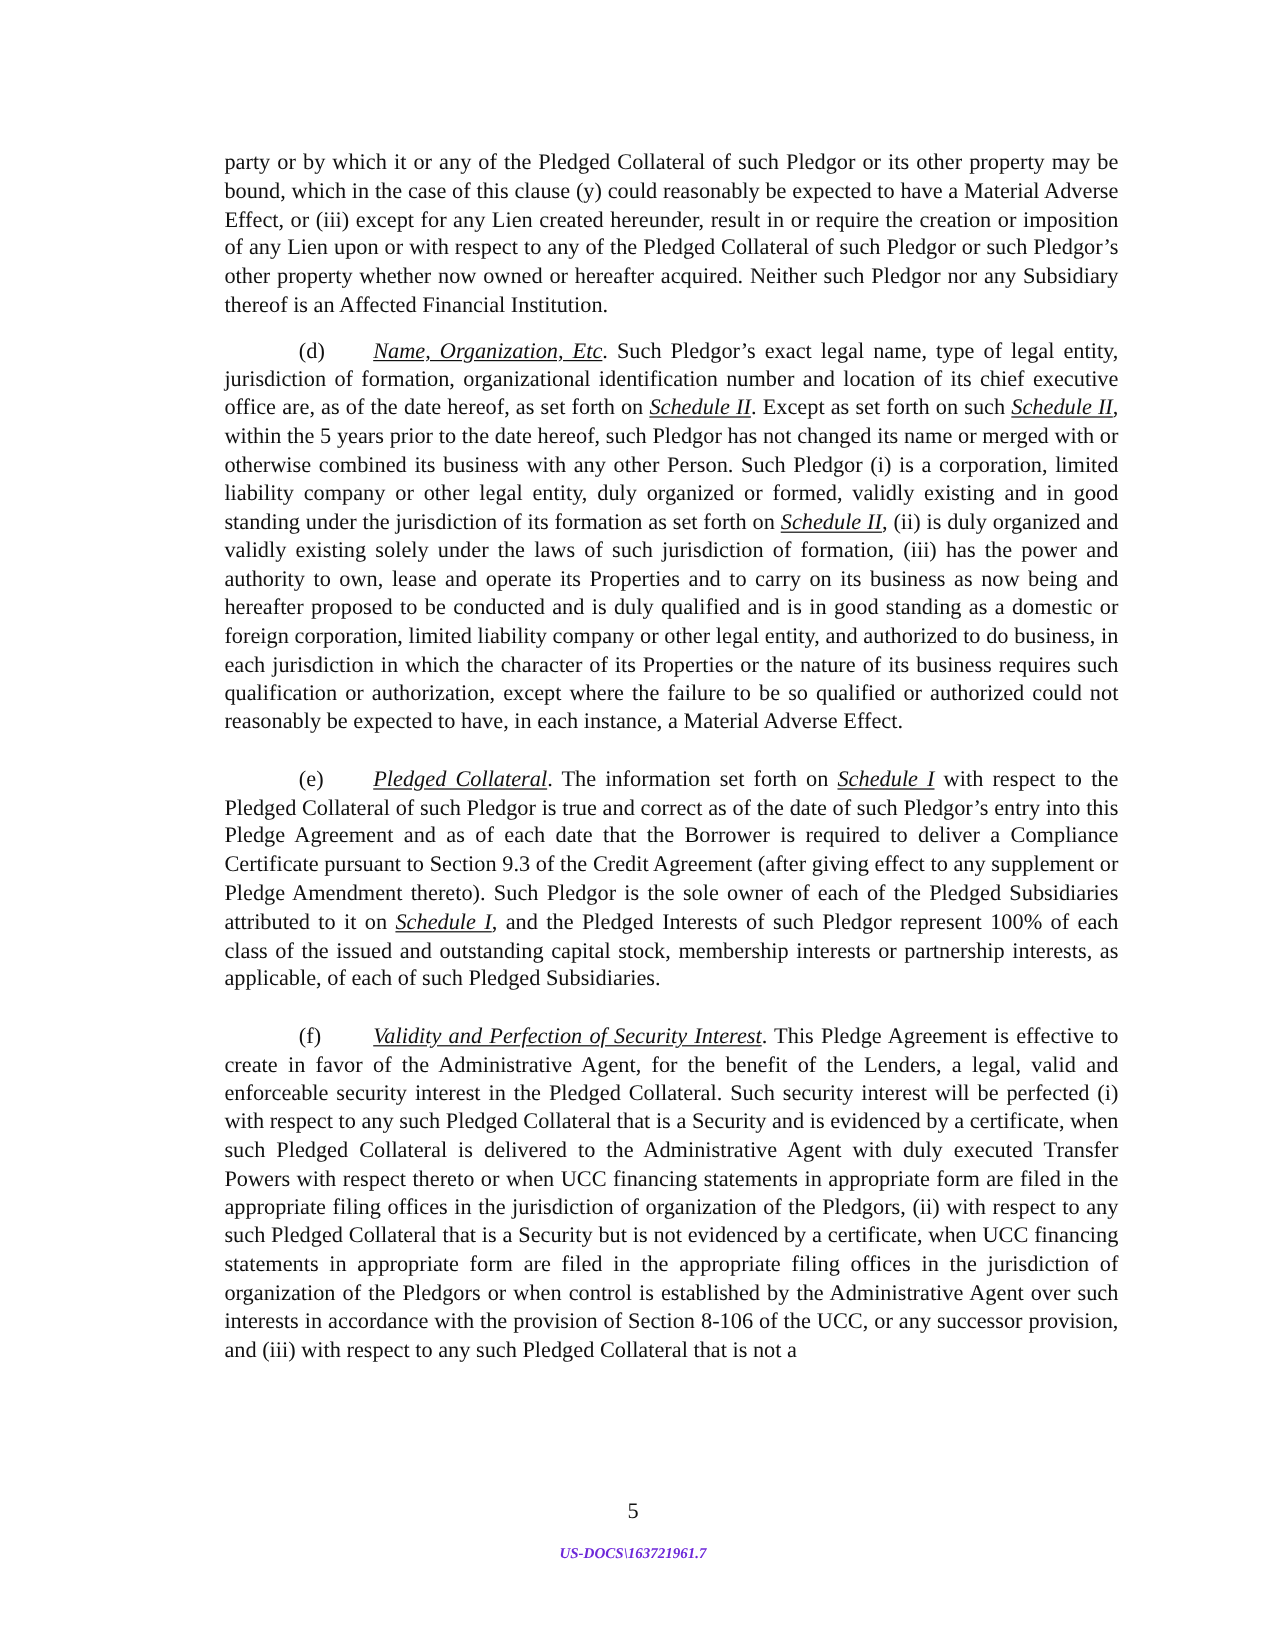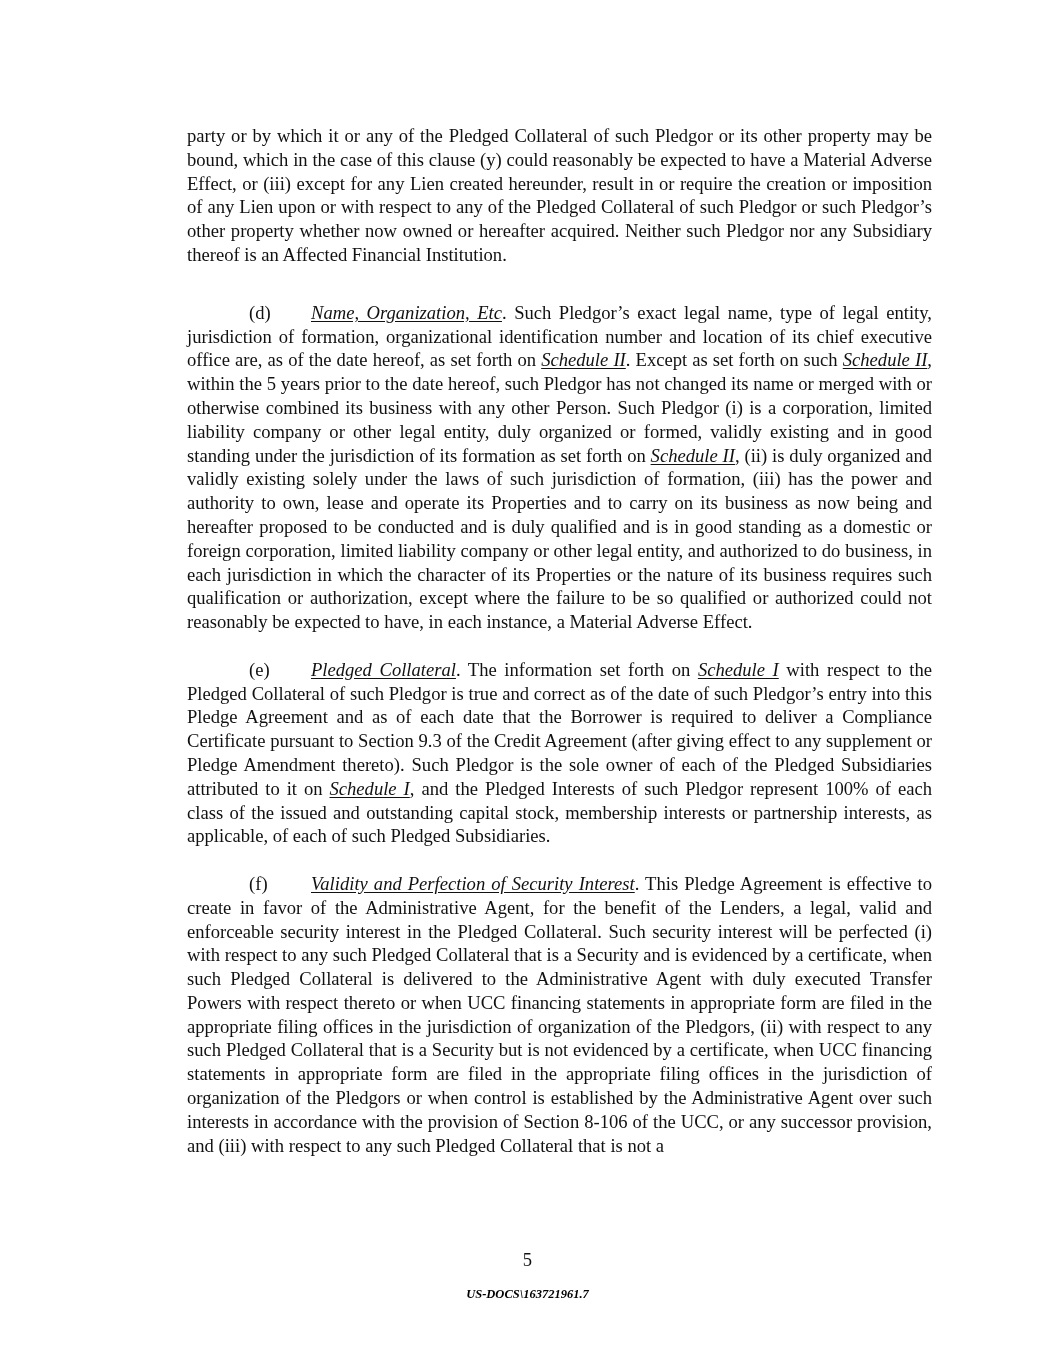--- a/index.html
+++ b/index.html
@@ -3,30 +3,30 @@
 <meta charset="utf-8">
 <style>
   html, body { margin: 0; padding: 0; background: #ffffff; }
   body { width: 1055px; height: 1365px; position: relative; overflow: hidden; }
   .page {
     position: absolute; left: 187px; top: 124px; width: 745px;
     font-family: "Liberation Serif", serif; font-size: 18.6px; line-height: 23.8px;
     color: #111111; text-align: justify;
   }
   .para { margin: 0 0 23.8px 0; }
-  .para.first { margin-bottom: 34px; }
+  .para.first { margin-bottom: 14px; }
   .label { display: inline-block; width: 62px; margin-left: 62px; }
   .u { text-decoration: underline; text-underline-offset: 2px; font-style: italic; }
   .page-number {
     position: absolute; left: 0; width: 1055px; top: 1249px; text-align: center;
     font-family: "Liberation Serif", serif; font-size: 18.6px; color: #111;
   }
   .doc-id {
     position: absolute; left: 0; width: 1055px; top: 1287px; text-align: center;
-    font-family: "Liberation Serif", serif; font-size: 12.5px; font-weight: bold; font-style: italic; color: #000000;
+    font-family: "Liberation Serif", serif; font-size: 12.5px; font-weight: bold; font-style: italic; color: #6d28d9;
   }
 </style>
 </head>
 <body>
 
 <div class="page">
   <p class="para first">party or by which it or any of the Pledged Collateral of such Pledgor or its other property may be bound, which in the case of this clause (y) could reasonably be expected to have a Material Adverse Effect, or (iii) except for any Lien created hereunder, result in or require the creation or imposition of any Lien upon or with respect to any of the Pledged Collateral of such Pledgor or such Pledgor’s other property whether now owned or hereafter acquired. Neither such Pledgor nor any Subsidiary thereof is an Affected Financial Institution.</p>
 
   <p class="para"><span class="label">(d)</span><span class="u">Name, Organization, Etc</span><span>.  Such Pledgor’s exact legal name, type of legal entity, jurisdiction of formation, organizational identification number and location of its chief executive office are, as of the date hereof, as set forth on </span><span class="u">Schedule II</span><span>.  Except as set forth on such </span><span class="u">Schedule II</span><span>, within the 5 years prior to the date hereof, such Pledgor has not changed its name or merged with or otherwise combined its business with any other Person. Such Pledgor (i) is a corporation, limited liability company or other legal entity, duly organized or formed, validly existing and in good standing under the jurisdiction of its formation as set forth on </span><span class="u">Schedule II</span><span>, (ii) is duly organized and validly existing solely under the laws of such jurisdiction of formation, (iii) has the power and authority to own, lease and operate its Properties and to carry on its business as now being and hereafter proposed to be conducted and is duly qualified and is in good standing as a domestic or foreign corporation, limited liability company or other legal entity, and authorized to do business, in each jurisdiction in which the character of its Properties or the nature of its business requires such qualification or authorization, except where the failure to be so qualified or authorized could not reasonably be expected to have, in each instance, a Material Adverse Effect.</span></p>
 

